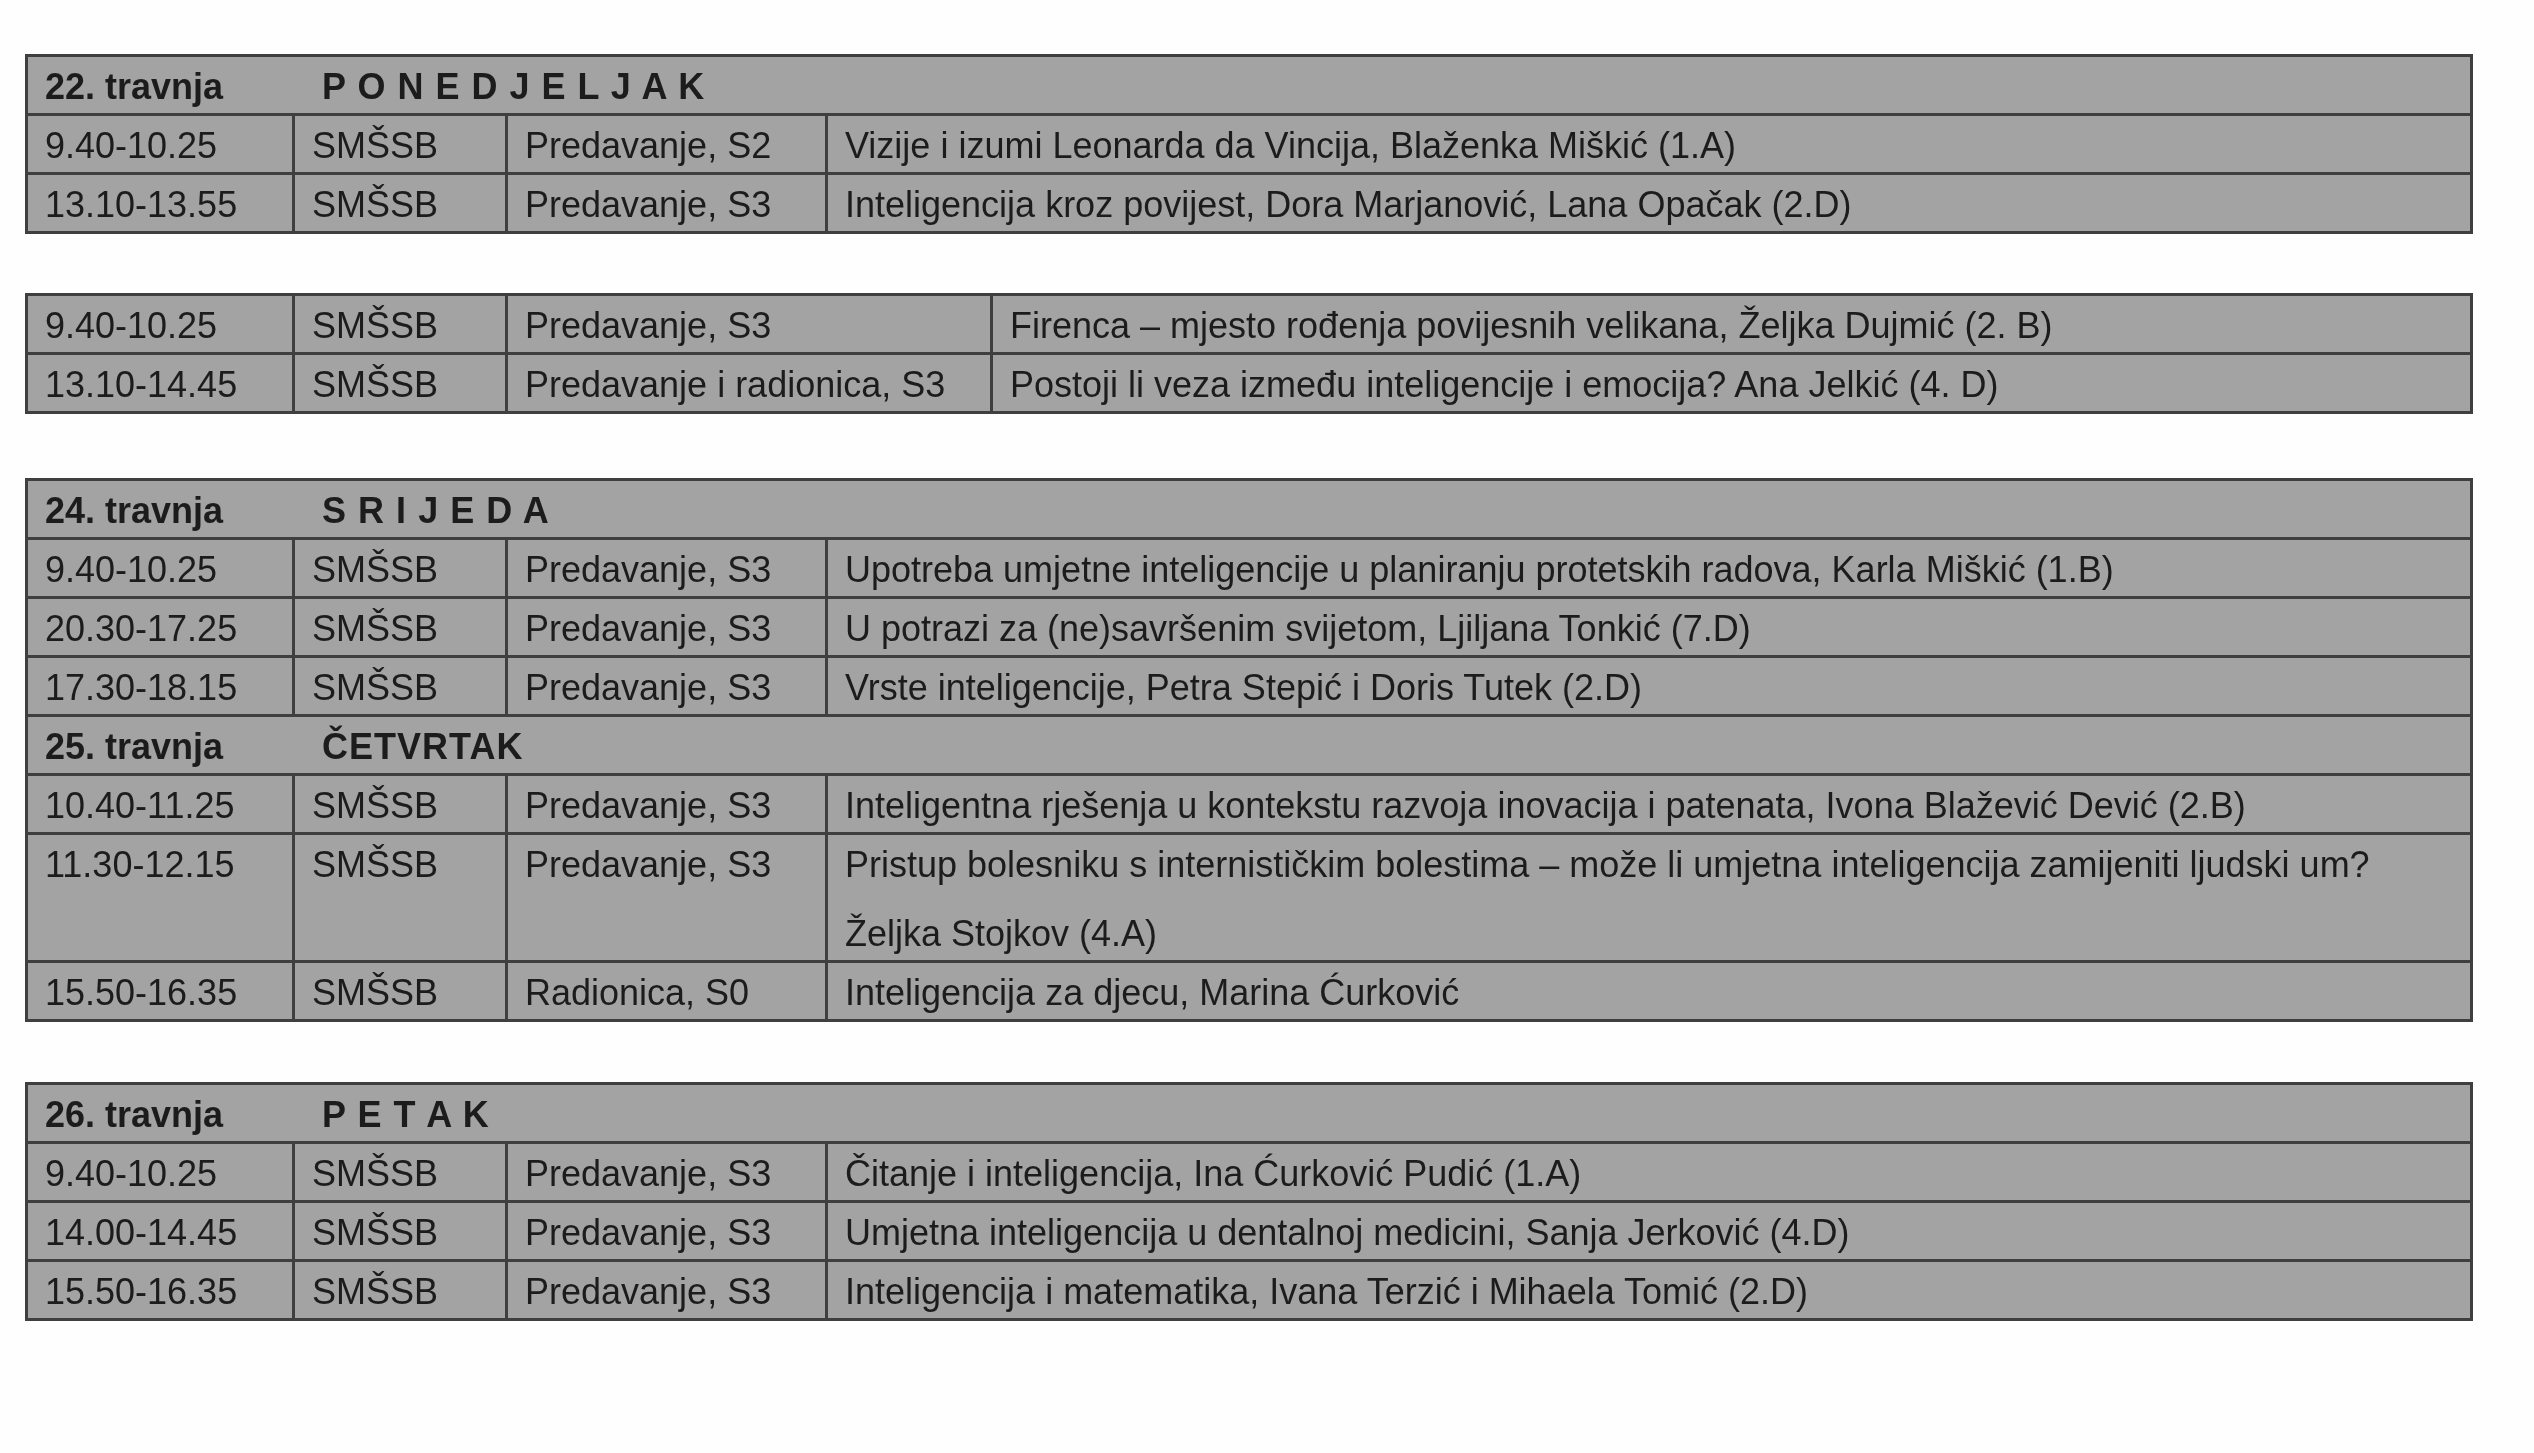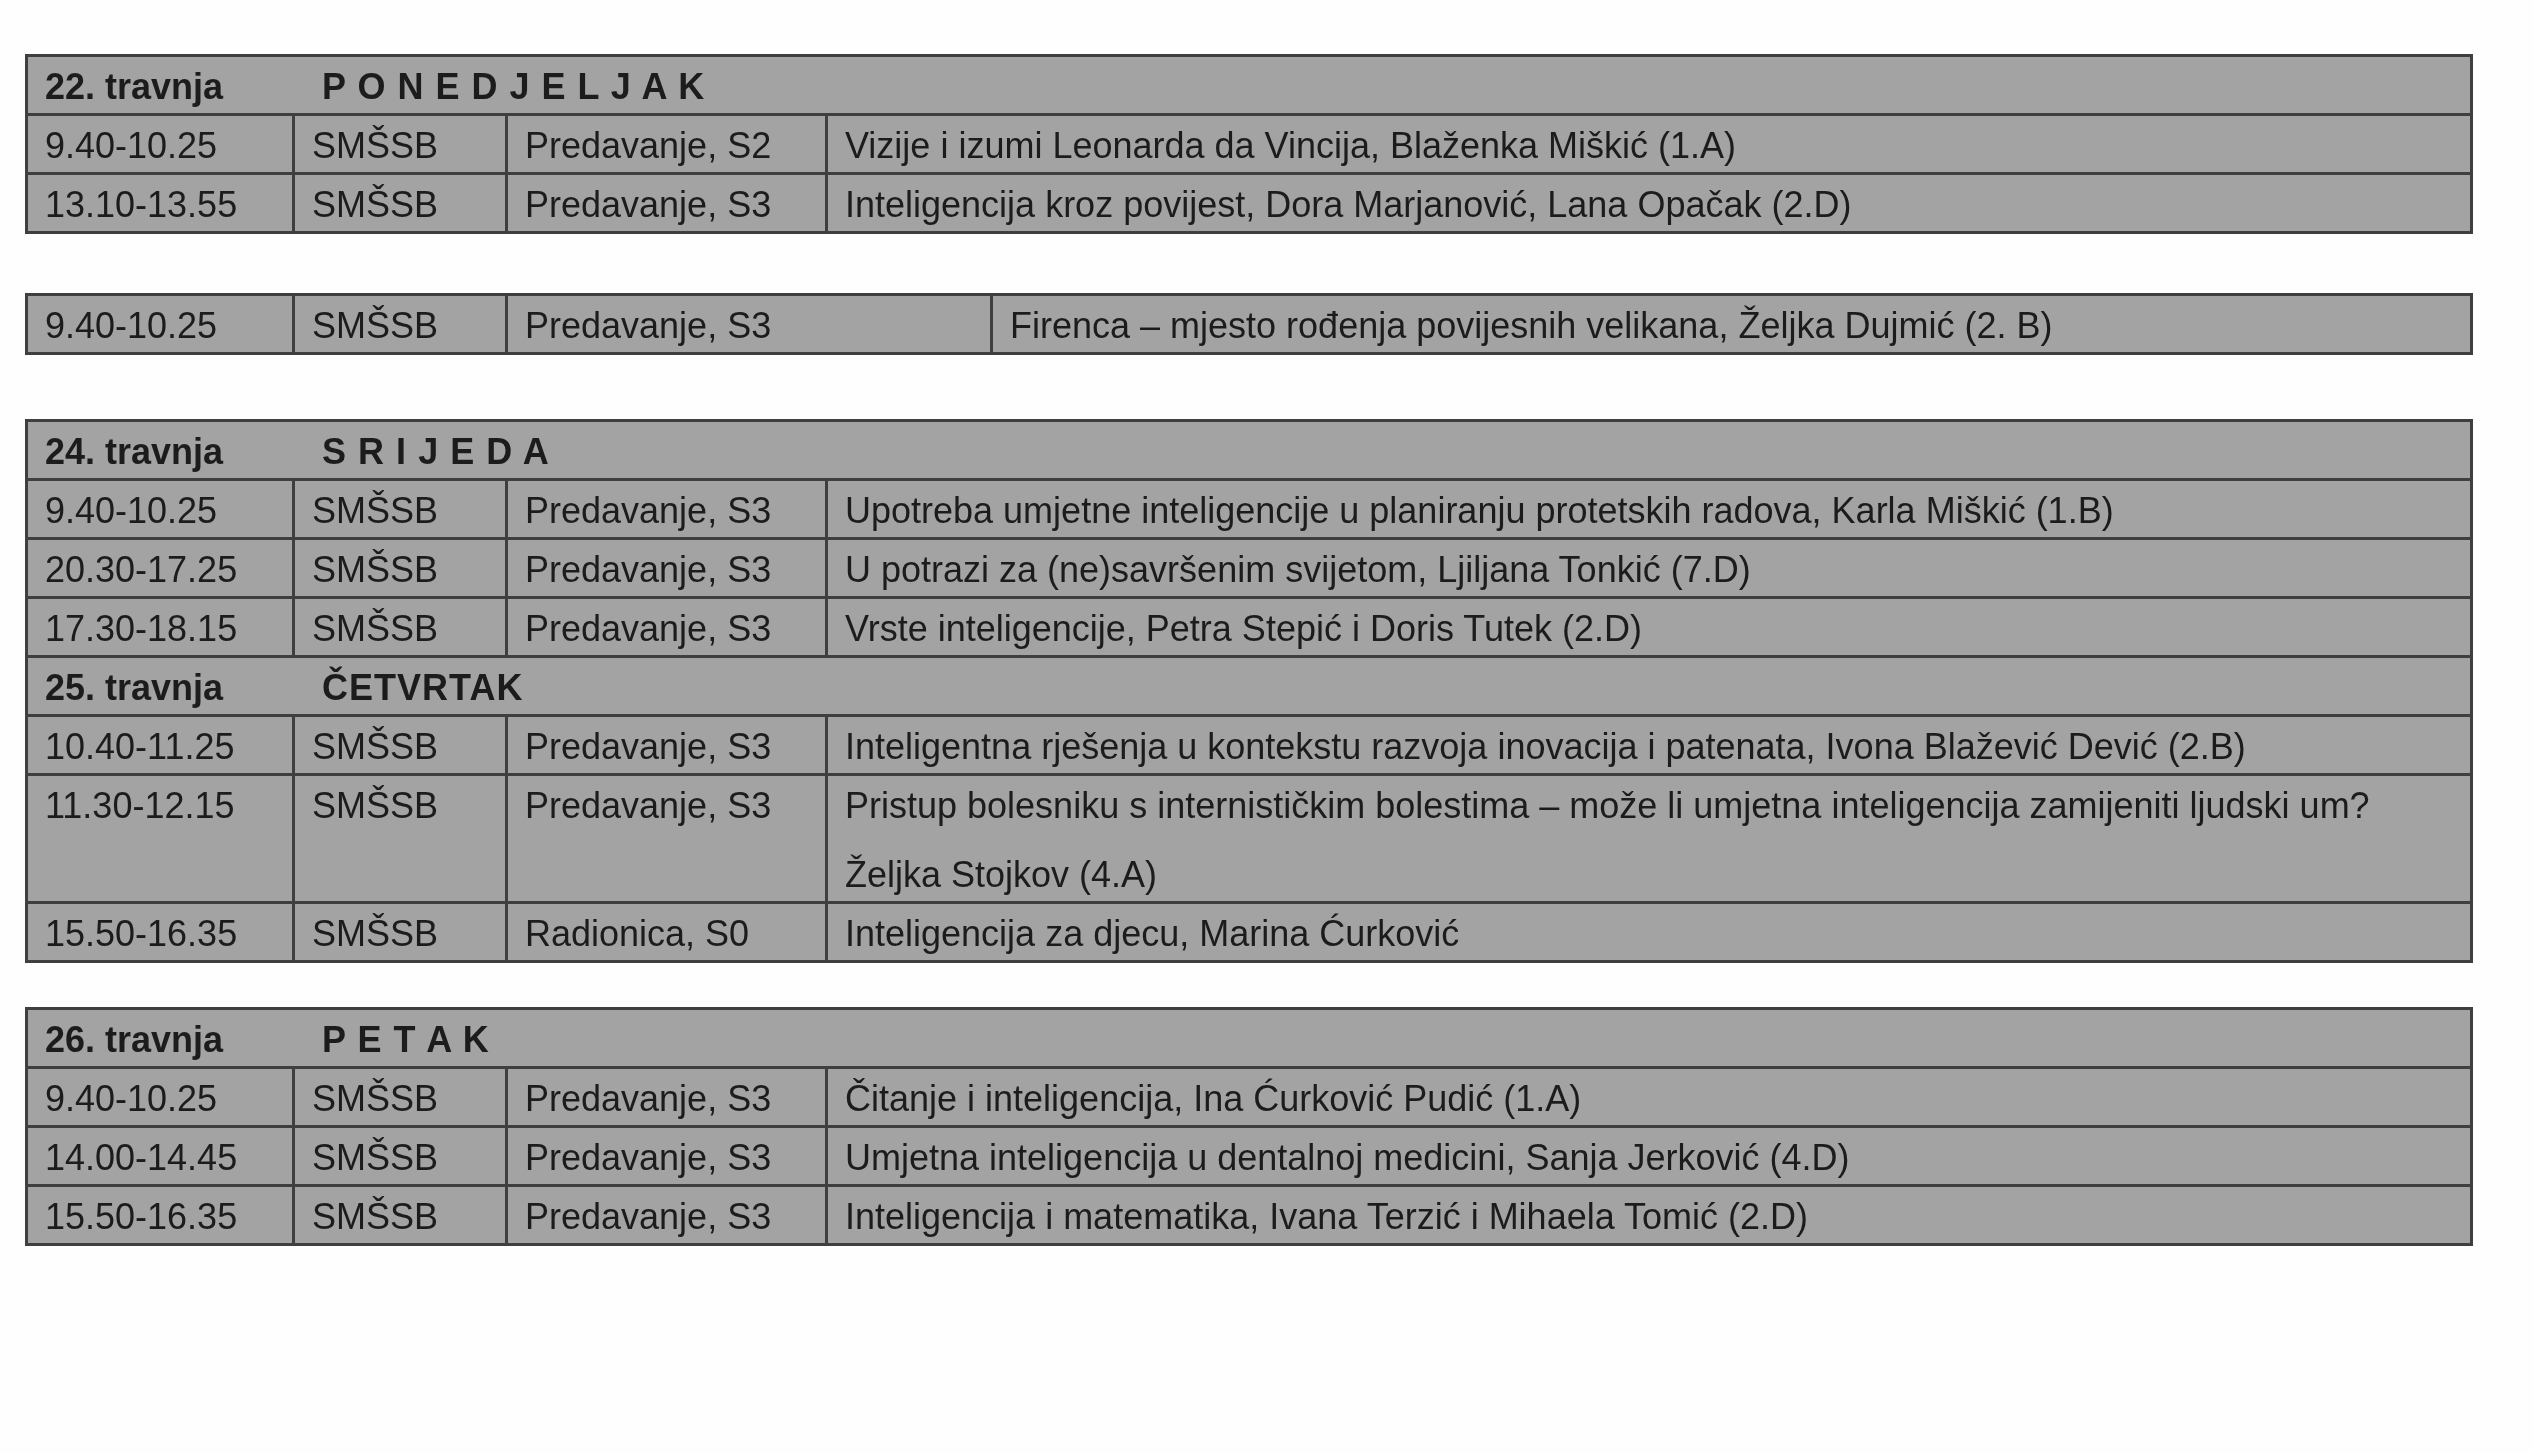--- a/index.html
+++ b/index.html
@@ -16,21 +16,21 @@
   table.sched td{
     border:3px solid #3f3f3f;
     vertical-align:top;
     padding:7px 16px 4px 17px;
     line-height:1.25;
     overflow:hidden;
   }
   #t1{margin-top:54px}
   #t2{margin-top:59px}
   #t3{margin-top:64px}
-  #t4{margin-top:44px}
+  #t4{margin-top:60px}
   tr.day-header{height:53px}
   tr.data-row{height:57px}
   tr.tall-row{height:115px}
   .date{font-weight:bold}
   .dayname{font-weight:bold;margin-left:99px;letter-spacing:1px;white-space:pre}
   #t2 .dayname{margin-left:203px}
   td.desc{text-align:justify;padding-right:14px}
   .title{}
   .presenters{font-style:normal}
   .presenters.block{display:block;margin-top:24px}
@@ -72,20 +72,26 @@
         <col style="width:213px">
         <col style="width:485px">
         <col>
       </colgroup>
     <tbody>
       <tr class="data-row">
         <td>9.40-10.25</td>
         <td>SMŠSB</td>
         <td>Predavanje, S3</td>
         <td class="desc"><span class="title">Firenca – mjesto rođenja povijesnih velikana</span><span class="presenters">, Željka Dujmić (2. B)</span></td>
+      </tr>
+      <tr class="data-row">
+        <td>13.10-14.45</td>
+        <td>SMŠSB</td>
+        <td>Predavanje i radionica, S3</td>
+        <td class="desc"><span class="title">Postoji li veza između inteligencije i emocija?</span><span class="presenters"> Ana Jelkić (4. D)</span></td>
       </tr>
     </tbody>
   </table>
 
   <table class="sched" id="t3">
     <colgroup>
         <col style="width:267px">
         <col style="width:213px">
         <col style="width:320px">
         <col>

